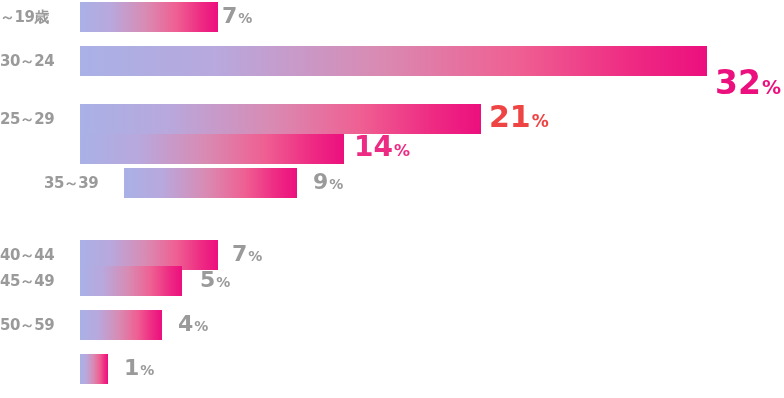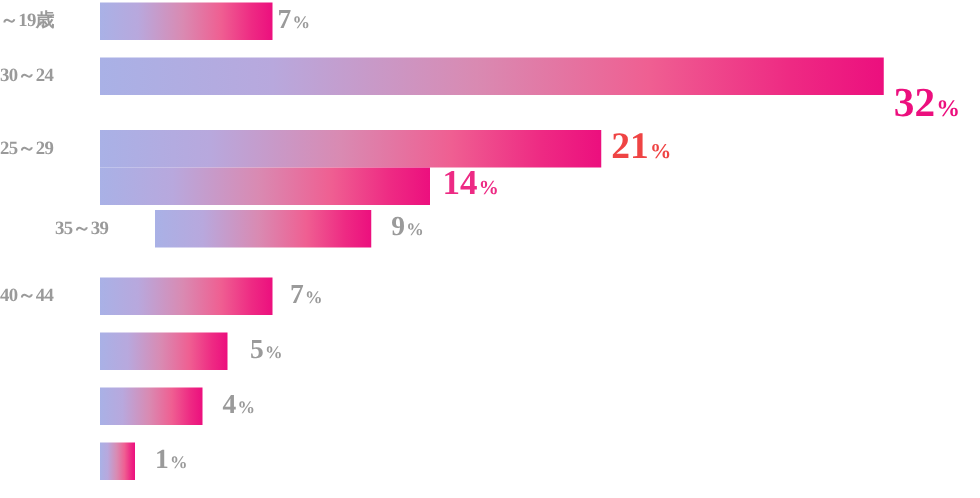--- a/index.html
+++ b/index.html
@@ -10,21 +10,20 @@
   body {
     width: 784px;
     height: 398px;
     font-family: "DejaVu Sans", "Liberation Sans", sans-serif;
     overflow: hidden;
   }
   #chart {
     position: relative;
     width: 784px;
     height: 398px;
-    font-family: Liberation Serif, serif;
   }
   .row {
     position: absolute;
     left: 0;
     width: 784px;
     height: 30px;
     display: flex;
     align-items: center;
   }
   .cat-label {
@@ -85,30 +84,32 @@
     </div>
     <div class="row" style="top: 134px;">
       <div class="bar" style="width: 264px;"></div>
       <div class="value hl3" style="left: 354px;"><span>14</span><span class="pct">%</span></div>
     </div>
     <div class="row" style="top: 168px; margin-left: 44px;">
       <div class="cat-label">35～39</div>
       <div class="bar" style="width: 173px;"></div>
       <div class="value" style="left: 269px;"><span>9</span><span class="pct">%</span></div>
     </div>
-    <div class="row" style="top: 222px;">
+    <div class="row" style="top: 240px;">
       <div class="cat-label">40～44</div>
       <div class="bar" style="width: 138px;"></div>
       <div class="value" style="left: 232px;"><span>7</span><span class="pct">%</span></div>
     </div>
     <div class="row" style="top: 266px;">
+      <div class="cat-label">45～49</div>
       <div class="bar" style="width: 102px;"></div>
       <div class="value" style="left: 200px;"><span>5</span><span class="pct">%</span></div>
     </div>
     <div class="row" style="top: 310px;">
+      <div class="cat-label">50～59</div>
       <div class="bar" style="width: 82px;"></div>
       <div class="value" style="left: 178px;"><span>4</span><span class="pct">%</span></div>
     </div>
     <div class="row" style="top: 354px;">
       <div class="bar" style="width: 28px;"></div>
       <div class="value" style="left: 124px;"><span>1</span><span class="pct">%</span></div>
     </div>
   </div>
 
 </body></html>

